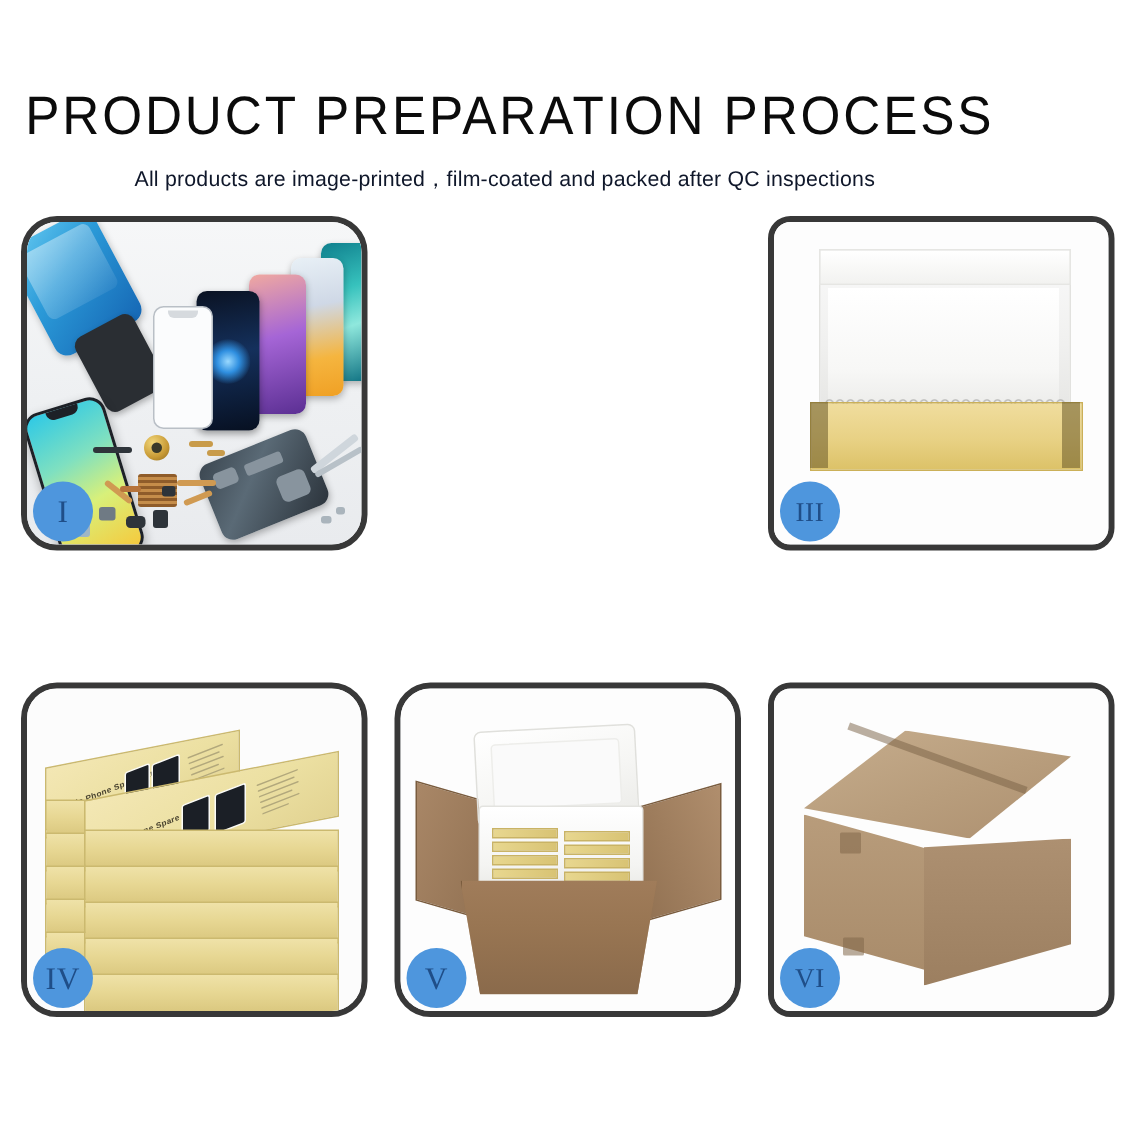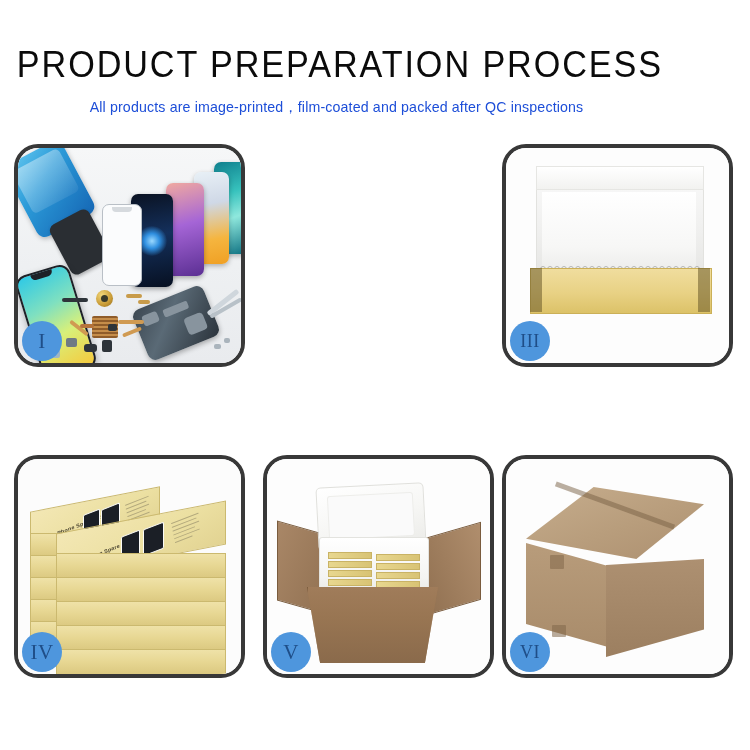--- a/index.html
+++ b/index.html
@@ -6,45 +6,45 @@
   body{
     width:750px;height:750px;
     background:#ffffff;
     font-family:"Liberation Sans","DejaVu Sans",sans-serif;
     overflow:hidden;
     position:relative;
   }
   .page{width:750px;height:750px;position:relative;}
 
   
-  .header{position:absolute;left:0;top:0;width:673px;text-align:center;}
+  .header{position:absolute;left:0;top:12px;width:673px;text-align:center;}
   .title{
     font-family:"Liberation Sans Narrow","Liberation Sans","DejaVu Sans Condensed",sans-serif;
     font-size:36px;font-weight:400;color:#0b0b0b;
     letter-spacing:2.0px;
     margin-top:44px;
     white-space:nowrap;
     transform:scaleX(0.95);
   }
   .subtitle{
     font-family:"Liberation Sans","DejaVu Sans",sans-serif;
-    font-size:14.2px;font-weight:400;color:#1d4ed8;
+    font-size:14.2px;font-weight:400;color:#0f172a;
     margin-top:12px;letter-spacing:0.15px;white-space:nowrap;
   }
 
   
   .grid{position:absolute;left:14px;top:144px;width:722px;height:540px;}
   .panel{
     position:absolute;width:231px;height:223px;
     border:4px solid #383838;border-radius:24px;
     background:#f3f4f6;overflow:hidden;
     box-sizing:border-box;
   }
   .r0{top:0px;} .r1{top:311px;}
-  .c0{left:0px;} .c1{left:249px;} .c2{left:488px;}
+  .c0{left:0px;} .c1{left:249px;} .c2{left:498px;border-radius:15px;}
 
   .scene{position:absolute;inset:0;overflow:hidden;background:#f3f4f6;}
 
   .badge{
     position:absolute;left:4px;bottom:2px;
     width:40px;height:40px;border-radius:50%;
     background:#4e96dd;
     display:flex;align-items:center;justify-content:center;
     font-family:"Liberation Serif","DejaVu Serif",serif;
     font-size:21px;color:#1f4e88;letter-spacing:0.5px;

